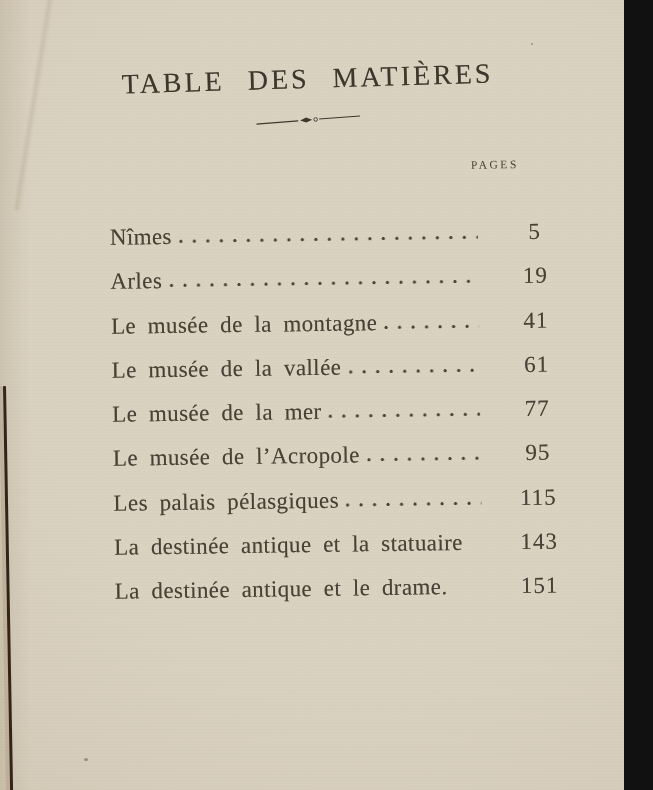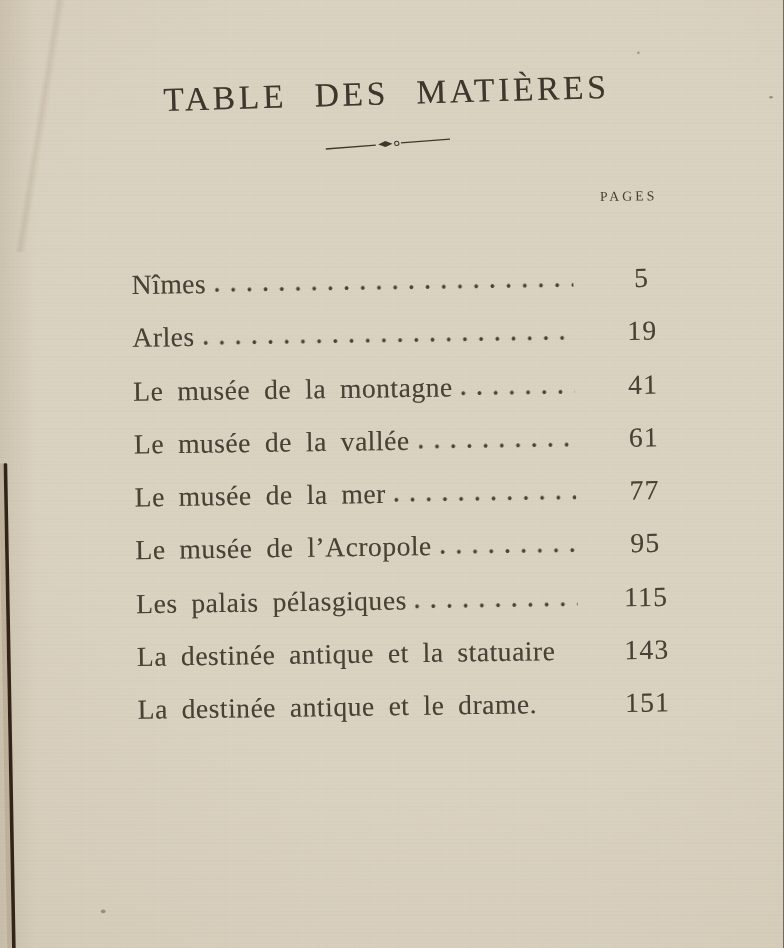--- a/index.html
+++ b/index.html
@@ -2,30 +2,31 @@
 <html style="--paper: #d8cfbd; --ink: #4a4136; --ink_dark: #3e372d; --page_edge: #33241a;"><head>
 <meta charset="utf-8">
 <style>
   html, body {
     margin: 0;
     padding: 0;
     background: #111;
   }
   .photo {
     position: relative;
-    width: 653px;
+    width: 594px;
     height: 790px;
     overflow: hidden;
     font-family: "Liberation Serif", "DejaVu Serif", serif;
     background:
       radial-gradient(145% 120% at 58% 40%, rgba(255,255,248,0.06) 35%, rgba(98,78,48,0.08) 82%, rgba(78,60,36,0.17) 100%),
       linear-gradient(90deg, rgba(108,88,58,0.12) 0px, rgba(108,88,58,0.0) 30px),
       repeating-linear-gradient(0deg, rgba(0,0,0,0.012) 0 1px, rgba(0,0,0,0) 1px 3px),
       repeating-linear-gradient(90deg, rgba(255,255,255,0.02) 0 1px, rgba(0,0,0,0) 1px 3px),
       var(--paper, #d8cfbd);
+    padding-left: 30px;
   }
   .content {
     position: absolute;
     inset: 0;
     transform: rotate(-0.8deg);
     color: var(--ink, #4a4136);
   }
   .title {
     position: absolute;
     top: 44px;

